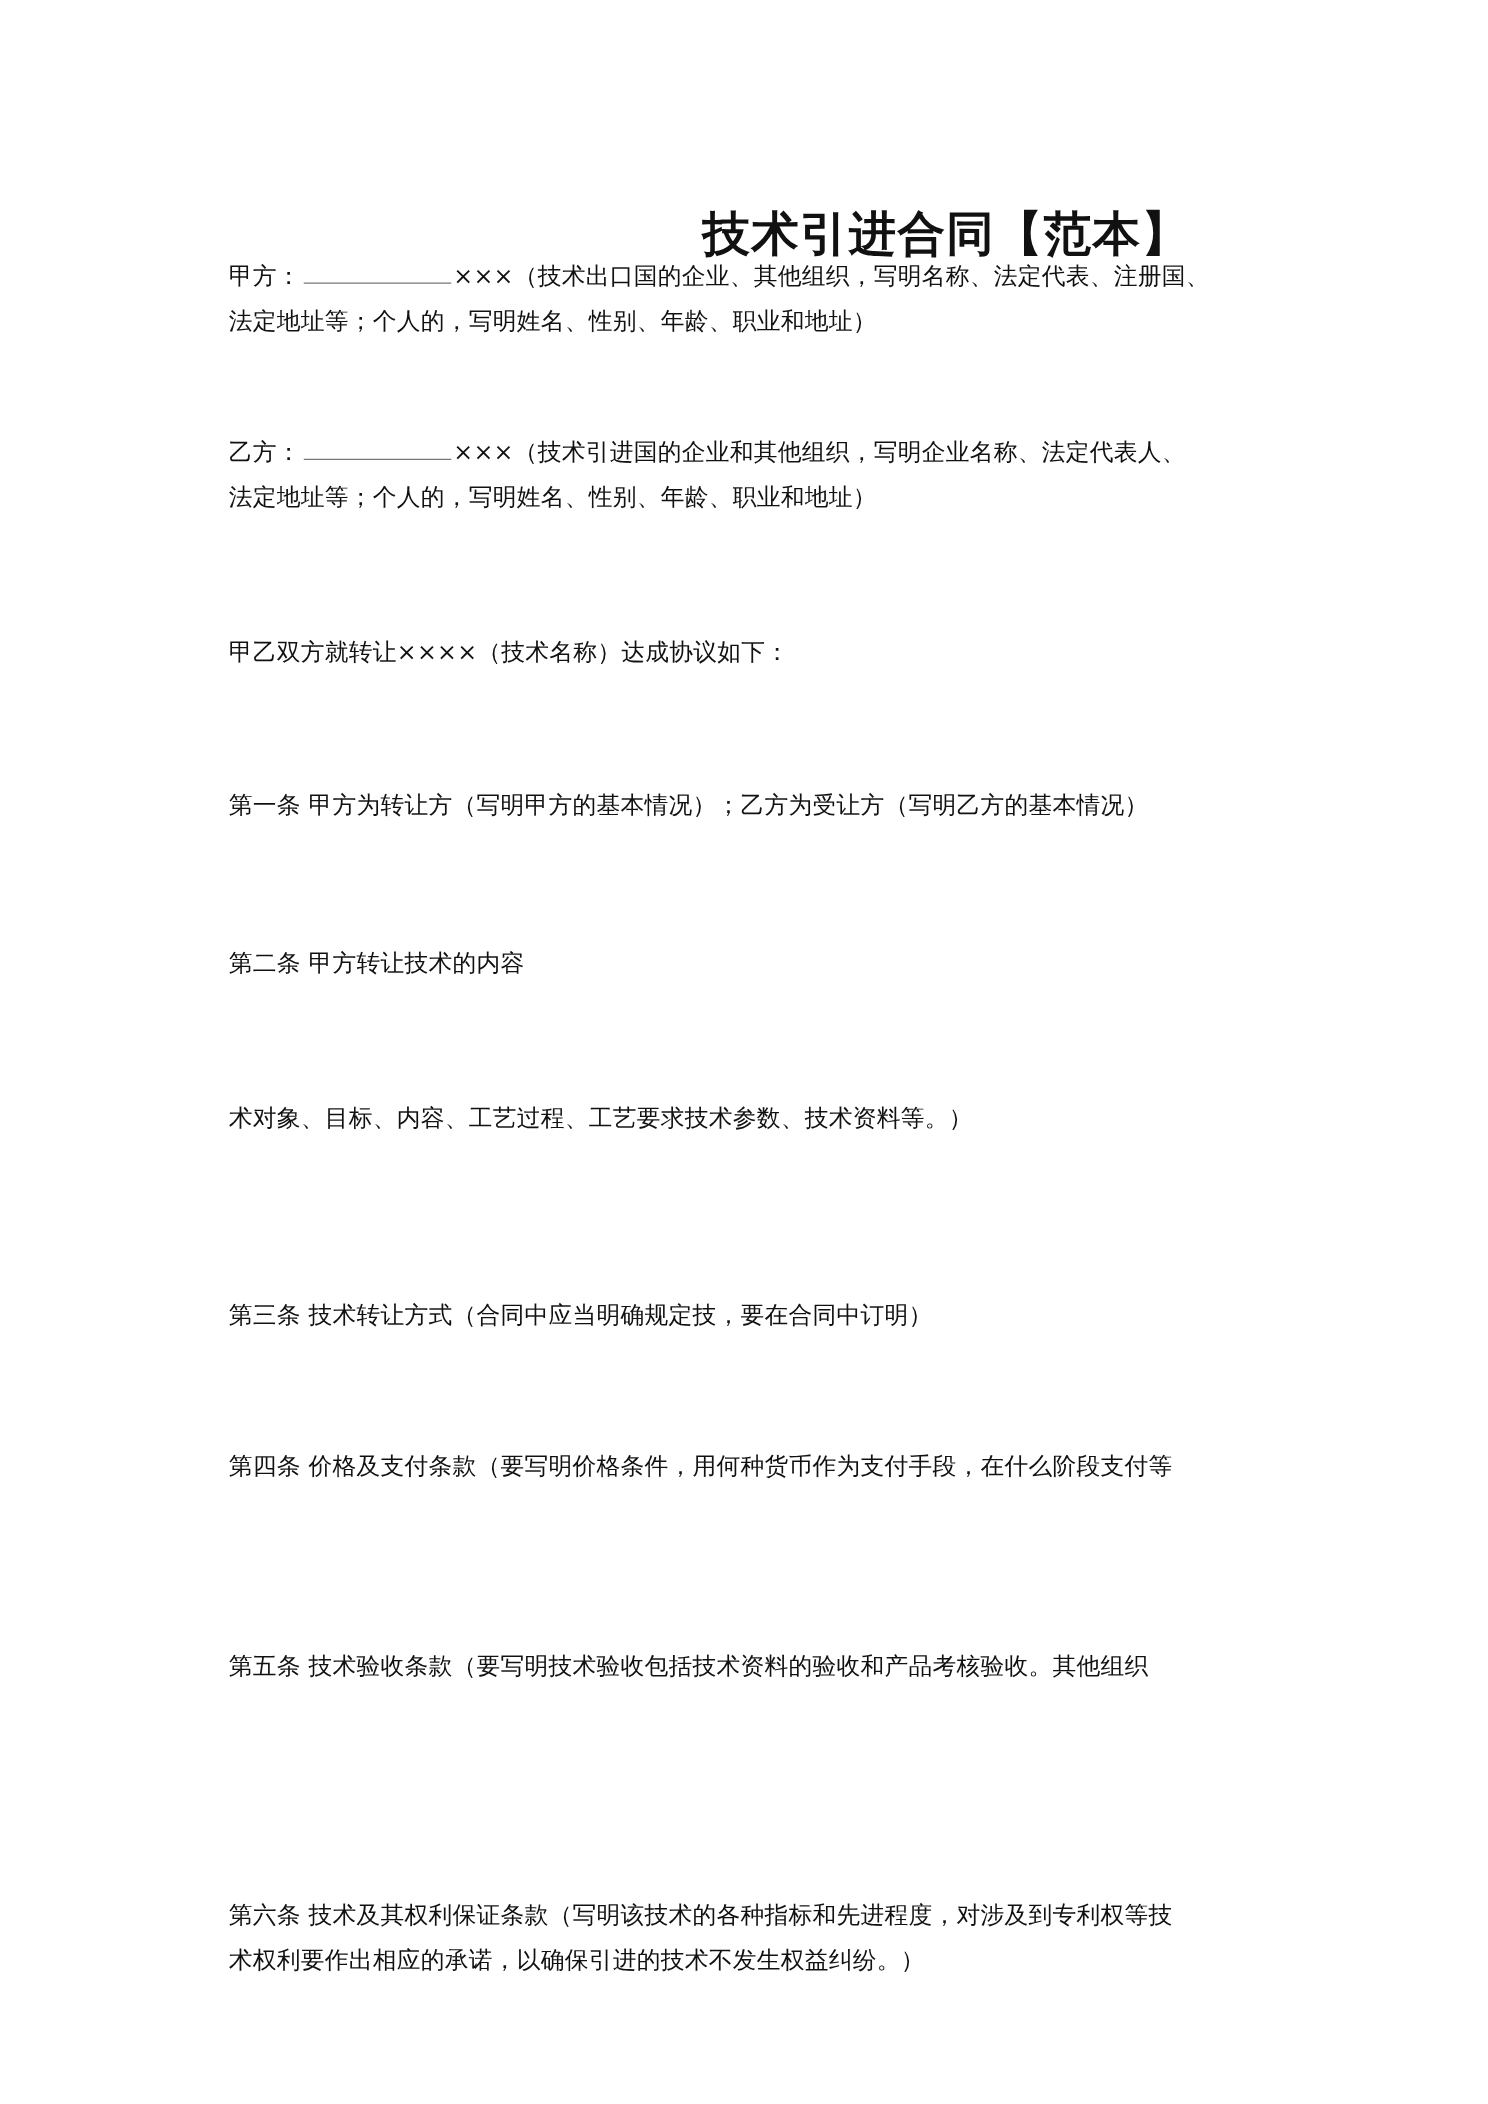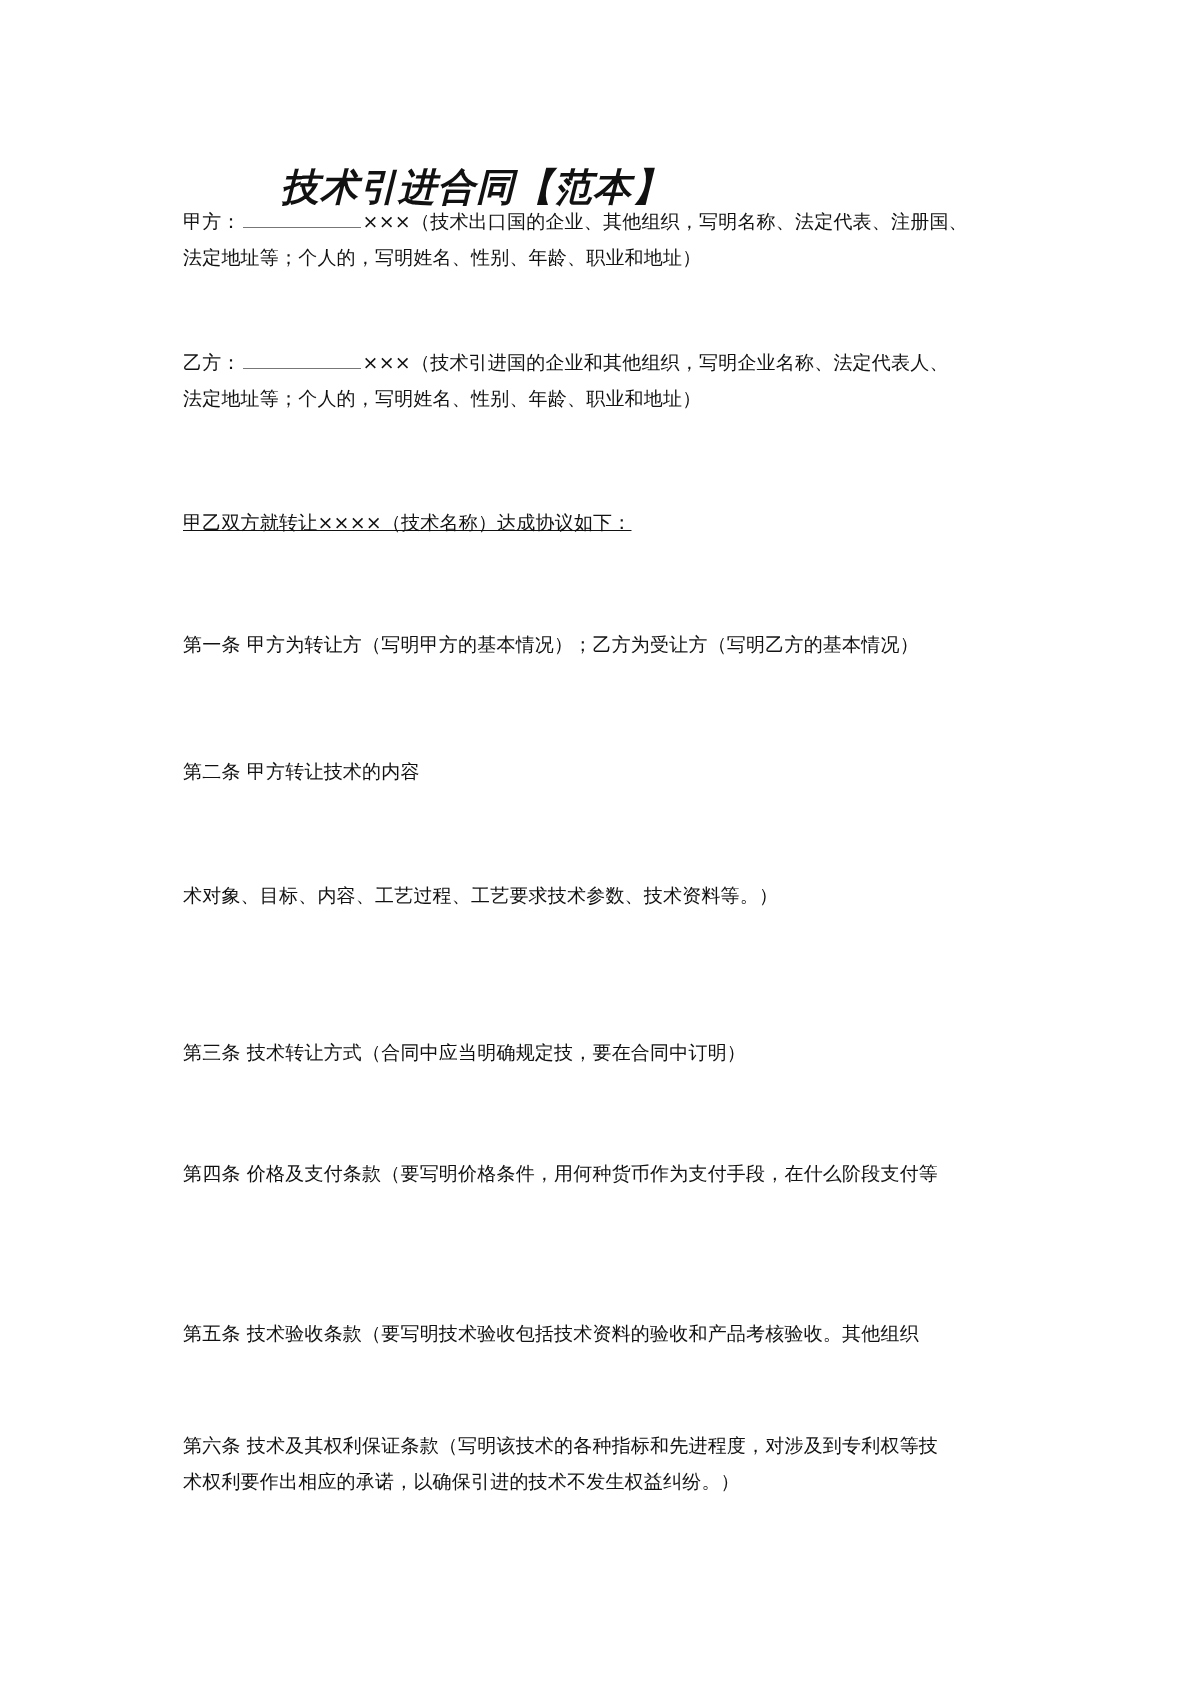--- a/index.html
+++ b/index.html
@@ -1,19 +1,19 @@
 <!DOCTYPE html>
 <html><head>
   <meta charset="utf-8">
   <style>
     html, body { margin: 0; padding: 0; background: #ffffff; }
     body { width: 1190px; height: 1683px; position: relative; overflow: hidden;
            font-family: "DejaVu Serif", "Liberation Serif", serif; color: #111; }
-    .title { position: absolute; left: 0; width: 952px; top: 162px; text-align: center;
-             font-size: 38px; font-weight: bold; letter-spacing: 1px; line-height: 50px; font-style: italic; }
+    .title { position: absolute; left: 0; width: 952px; top: 162px; text-align: right;
+             font-size: 38px; font-weight: bold; letter-spacing: 1px; line-height: 50px; }
     .para { position: absolute; left: 183px; width: 860px; font-size: 19px; line-height: 36px;
             letter-spacing: 0.2px; }
     .blank { display: inline-block; width: 118px; border-bottom: 1px solid #777;
              height: 14px; vertical-align: baseline; margin: 0 2px; }
   </style>
 </head>
 <body>
 
 <div>
   <div class="title">技术引进合同【范本】</div>
@@ -21,21 +21,21 @@
   <div class="para" style="top:203px;">
     <div><span>甲方：</span><span class="blank"></span><span>×××</span><span>（技术出口国的企业、其他组织，写明名称、法定代表、注册国、</span></div>
     <div>法定地址等；个人的，写明姓名、性别、年龄、职业和地址）</div>
   </div>
 
   <div class="para" style="top:344px;">
     <div><span>乙方：</span><span class="blank"></span><span>×××</span><span>（技术引进国的企业和其他组织，写明企业名称、法定代表人、</span></div>
     <div>法定地址等；个人的，写明姓名、性别、年龄、职业和地址）</div>
   </div>
 
-  <div class="para" style="top:504px;text-decoration:underline;">甲乙双方就转让××××（技术名称）达成协议如下：</div>
+  <div class="para" style="top:504px;">甲乙双方就转让××××（技术名称）达成协议如下：</div>
 
   <div class="para" style="top:626px;">
     <div>第一条  甲方为转让方（写明甲方的基本情况）；乙方为受让方（写明乙方的基本情况）</div>
   </div>
 
   <div class="para" style="top:753px;">
     <div>第二条  甲方转让技术的内容</div>
   </div>
 
   <div class="para" style="top:877px;">
@@ -47,17 +47,17 @@
   </div>
 
   <div class="para" style="top:1155px;">
     <div>第四条  价格及支付条款（要写明价格条件，用何种货币作为支付手段，在什么阶段支付等</div>
   </div>
 
   <div class="para" style="top:1315px;">
     <div>第五条  技术验收条款（要写明技术验收包括技术资料的验收和产品考核验收。其他组织</div>
   </div>
 
-  <div class="para" style="top:1427px;">
+  <div class="para" style="top:1514px;">
     <div>第六条  技术及其权利保证条款（写明该技术的各种指标和先进程度，对涉及到专利权等技</div>
     <div>术权利要作出相应的承诺，以确保引进的技术不发生权益纠纷。）</div>
   </div>
 </div>
 
 </body></html>

